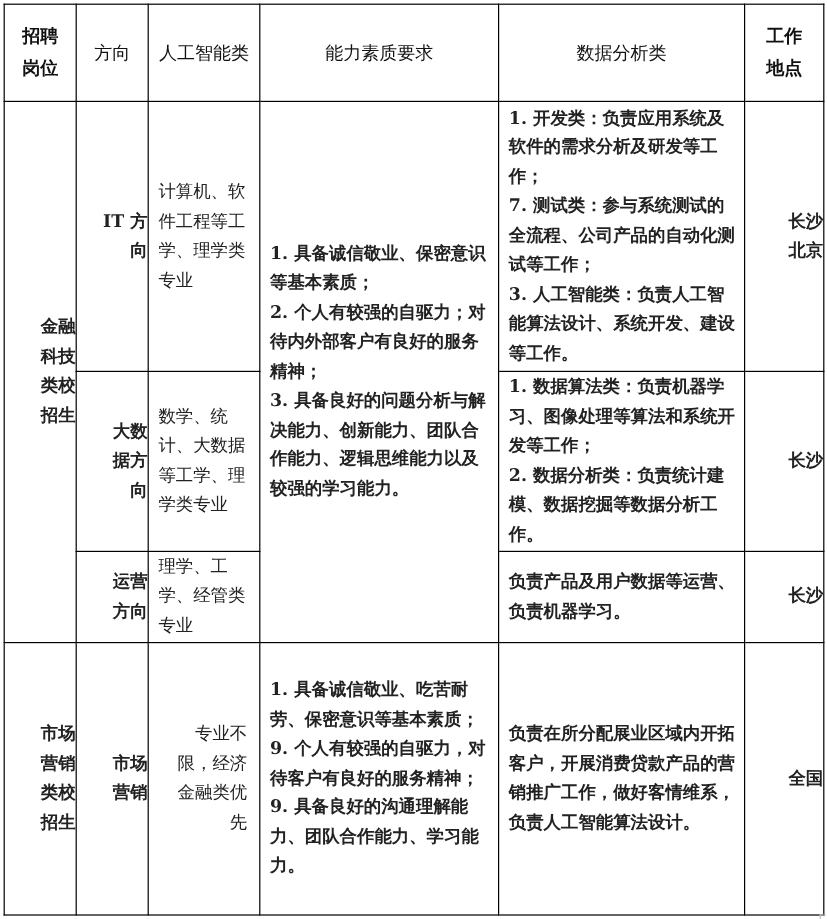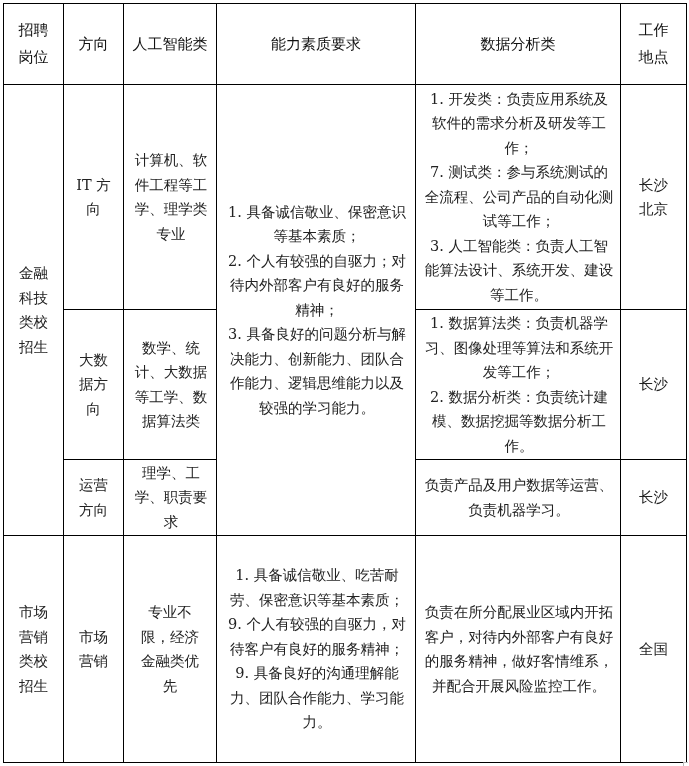--- a/index.html
+++ b/index.html
@@ -1,24 +1,24 @@
 <!DOCTYPE html>
 <html><head>
 <meta charset="utf-8">
 <style>
   html, body { margin:0; padding:0; background:#ffffff; }
   body { width:689px; height:766px; position:relative; overflow:hidden;
          font-family: "DejaVu Serif", "Liberation Serif", serif; color:#222; }
   table { position:absolute; left:3px; top:3px; border-collapse:collapse; table-layout:fixed; }
   td, th { border:1.5px solid #000; padding:0; font-weight:normal; font-size:14.5px; line-height:24.5px; vertical-align:middle; }
   th { text-align:center; font-size:15px; line-height:27px; color:#111; }
-  .center { text-align:center; }
-  .left { text-align:center; padding:0 6px 0 8px; }
+  .center { text-align:right; }
+  .left { text-align:left; padding:0 6px 0 8px; }
   .tight { padding:0 10px;font-family:Liberation Serif, serif; }
-  .block { display:block; }
+  .block { display:block;font-weight:bold; }
   .corner { position:absolute; left:683px; top:762px; width:4px; height:4px; border-left:1px solid #bbb; border-top:1px solid #bbb; }
 </style>
 </head>
 <body>
 
 <table>
   <colgroup>
     <col style="width:60px">
       <col style="width:60px">
       <col style="width:93px">
@@ -69,36 +69,36 @@
       <span class="block">北京</span>
     </td>
   </tr>
 
   <tr style="height:150px">
     <td class="center">
       <span class="block">大数</span>
       <span class="block">据方</span>
       <span class="block">向</span>
     </td>
-    <td class="left">数学、统计、大数据等工学、数据算法类</td>
+    <td class="left">数学、统计、大数据等工学、理学类专业</td>
     <td class="left">
       <span class="block">1. 数据算法类：负责机器学习、图像处理等算法和系统开发等工作；</span>
       <span class="block">2. 数据分析类：负责统计建模、数据挖掘等数据分析工作。</span>
     </td>
     <td class="center">
       <span class="block">长沙</span>
     </td>
   </tr>
 
   <tr style="height:76px">
     <td class="center">
       <span class="block">运营</span>
       <span class="block">方向</span>
     </td>
-    <td class="left">理学、工学、职责要求</td>
+    <td class="left">理学、工学、经管类专业</td>
     <td class="left">
       <span class="block">负责产品及用户数据等运营、负责机器学习。</span>
     </td>
     <td class="center">
       <span class="block">长沙</span>
     </td>
   </tr>
 
   <tr style="height:227px">
     <td class="center">
@@ -111,21 +111,21 @@
       <span class="block">市场</span>
       <span class="block">营销</span>
     </td>
     <td class="center tight">专业不限，经济金融类优先</td>
     <td class="left">
       <span class="block">1. 具备诚信敬业、吃苦耐劳、保密意识等基本素质；</span>
       <span class="block">9. 个人有较强的自驱力，对待客户有良好的服务精神；</span>
       <span class="block">9. 具备良好的沟通理解能力、团队合作能力、学习能力。</span>
     </td>
     <td class="left">
-      <span class="block">负责在所分配展业区域内开拓客户，对待内外部客户有良好的服务精神，做好客情维系，并配合开展风险监控工作。</span>
+      <span class="block">负责在所分配展业区域内开拓客户，开展消费贷款产品的营销推广工作，做好客情维系，负责人工智能算法设计。</span>
     </td>
     <td class="center">
       <span class="block">全国</span>
     </td>
   </tr>
 </tbody>
   </table>
 
 <div class="corner"></div>
 

